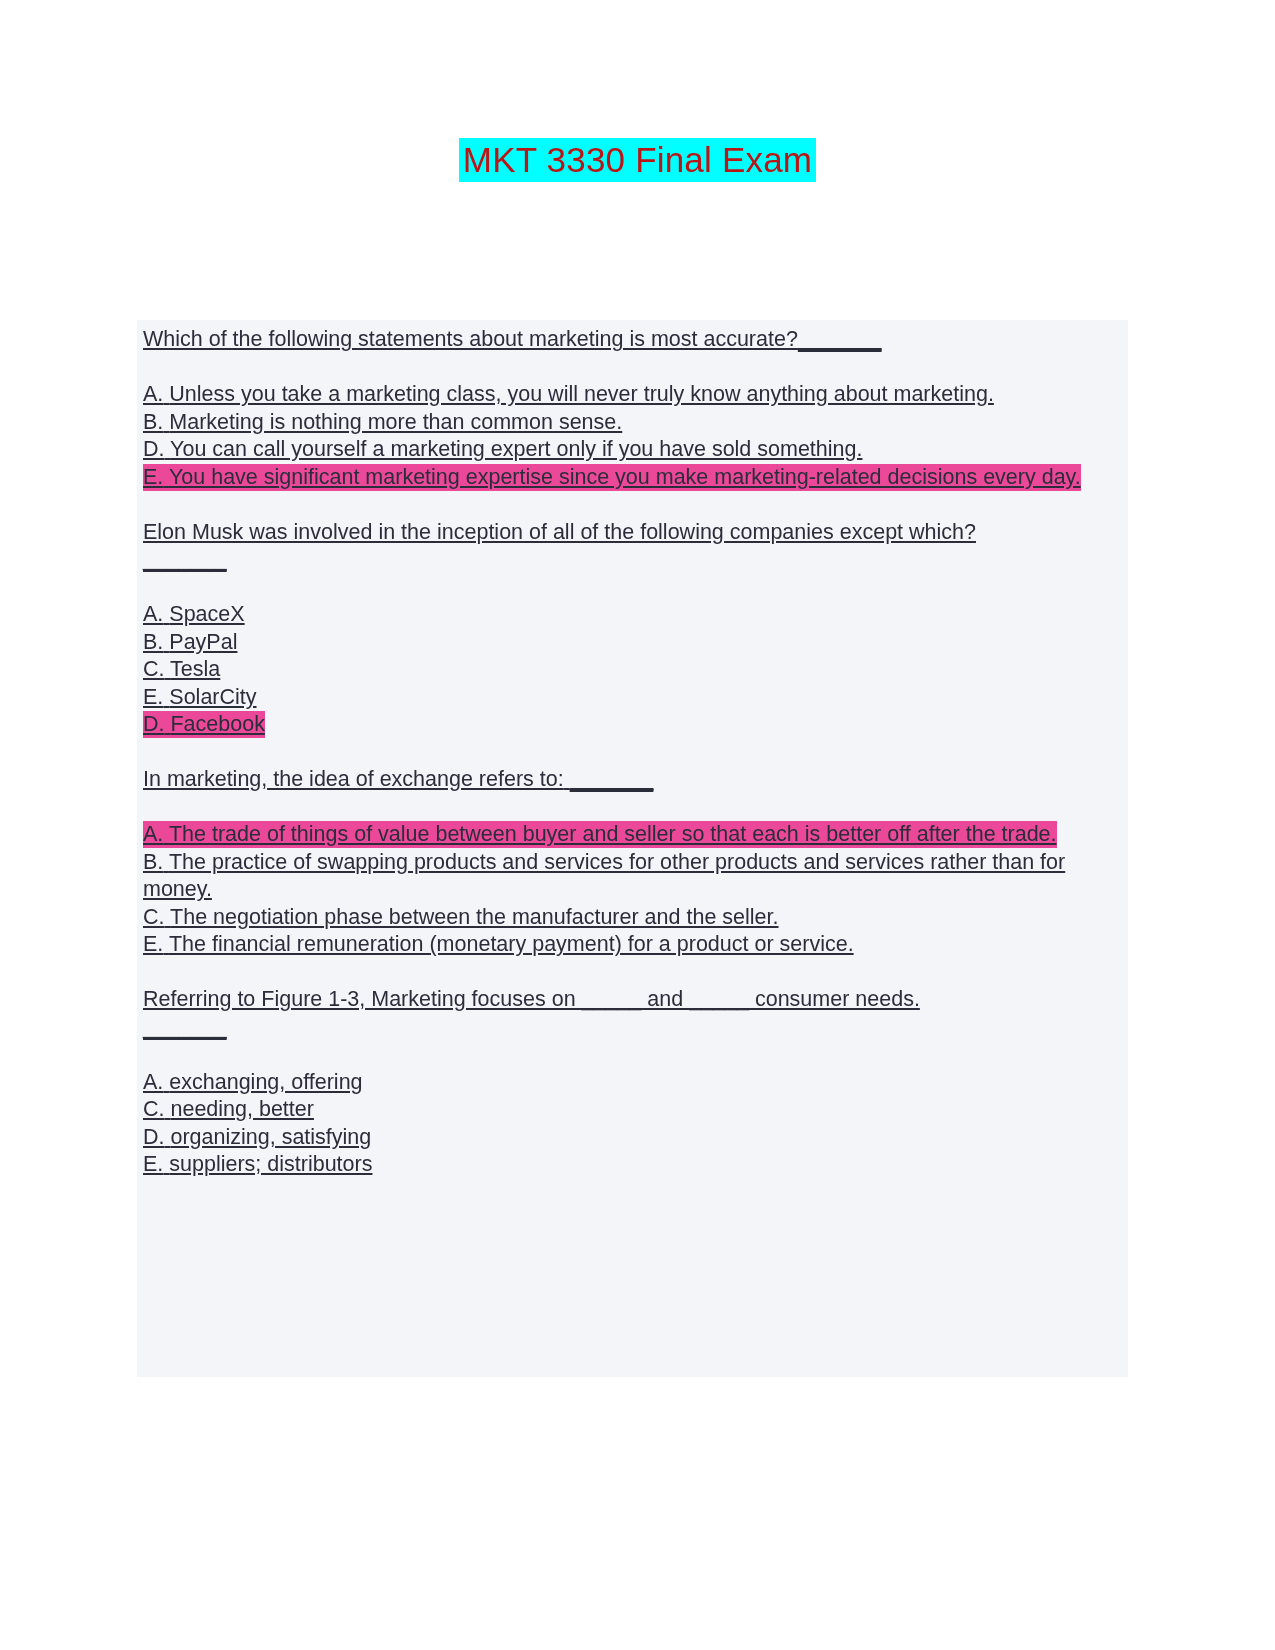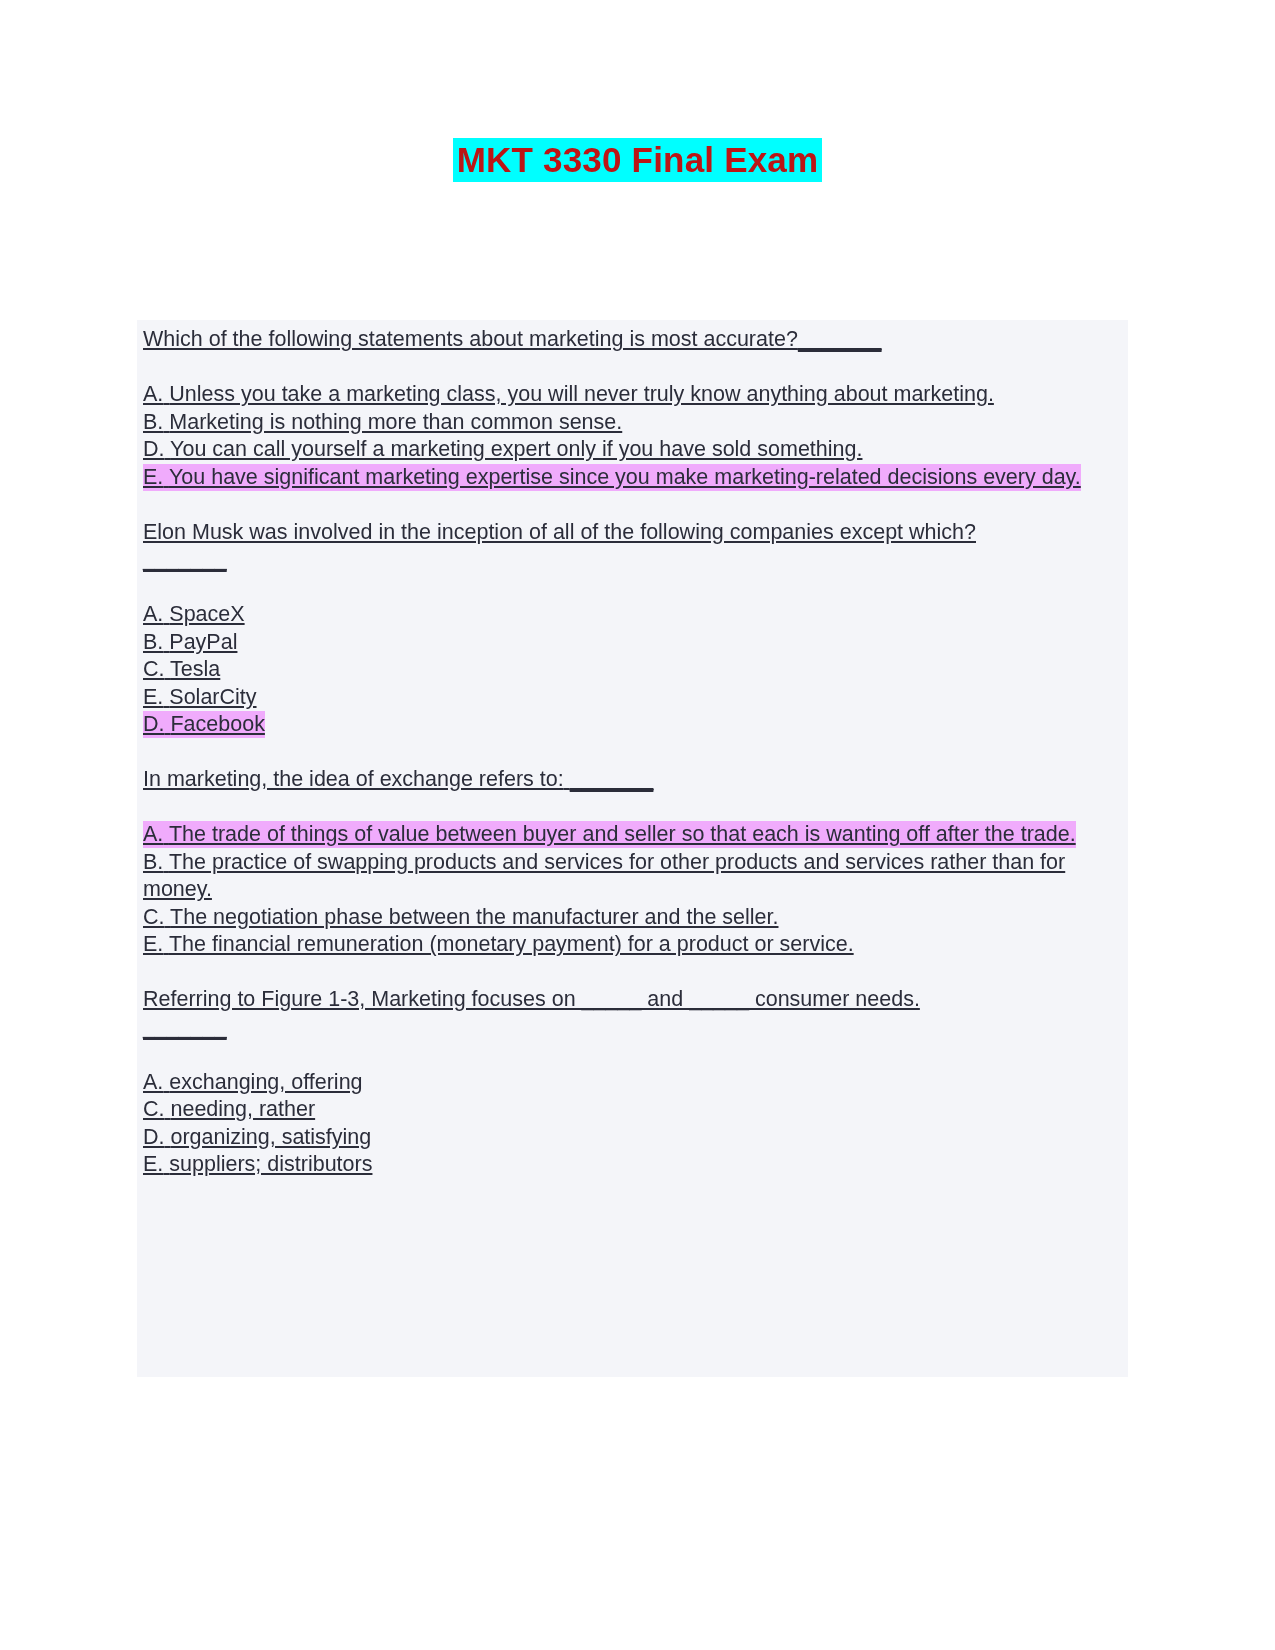--- a/index.html
+++ b/index.html
@@ -17,21 +17,21 @@
   }
 
   
   .doc-title {
     position: absolute;
     top: 138px;
     left: 0;
     width: 1275px;
     text-align: center;
     font-size: 35px;
-    font-weight: bold;
+    font-weight: normal;
     line-height: 44px;
     letter-spacing: 0.2px;
   }
   .doc-title .title-text {
     background: #00ffff;
     color: #bb1616;
     padding: 2px 4px 3px 4px;
   }
 
   
@@ -65,21 +65,21 @@
   .blank-line {
     margin: 0;
     padding: 0;
   }
 
   .spacer {
     height: 27.5px;
   }
 
   .hl {
-    background: #f0abfc;
+    background: #ec4899;
     padding: 1px 0 2px 0;
     box-decoration-break: clone;
     -webkit-box-decoration-break: clone;
   }
 
   .uline {
     text-decoration: underline;
     text-decoration-thickness: 1.5px;
     text-underline-offset: 4px;
   }
@@ -118,34 +118,34 @@
       <div><span class="hl"><span>D.</span> <span>Facebook</span></span></div>
     </div>
   </div>
 
   <div class="spacer"></div>
 
   <div class="q-block">
     <div class="stem"><span>In marketing, the idea of exchange refers to:</span> <span class="uline">_______</span></div>
     <div class="spacer"></div>
     <div class="opts">
-      <div><span class="hl"><span>A.</span> <span>The trade of things of value between buyer and seller so that each is wanting off after the trade.</span></span></div>
+      <div><span class="hl"><span>A.</span> <span>The trade of things of value between buyer and seller so that each is better off after the trade.</span></span></div>
       <div><span>B.</span> <span>The practice of swapping products and services for other products and services rather than for money.</span></div>
       <div><span>C.</span> <span>The negotiation phase between the manufacturer and the seller.</span></div>
       <div><span>E.</span> <span>The financial remuneration (monetary payment) for a product or service.</span></div>
     </div>
   </div>
 
   <div class="spacer"></div>
 
   <div class="q-block">
     <div class="stem"><span>Referring to Figure 1-3, Marketing focuses on _____ and _____ consumer needs.</span></div>
     <div class="blank-line uline" style="display:inline-block">_______</div>
     <div class="spacer"></div>
     <div class="opts">
       <div><span>A.</span> <span>exchanging, offering</span></div>
-      <div><span>C.</span> <span>needing, rather</span></div>
+      <div><span>C.</span> <span>needing, better</span></div>
       <div><span>D.</span> <span>organizing, satisfying</span></div>
       <div><span>E.</span> <span>suppliers; distributors</span></div>
     </div>
   </div>
 
 </div>
 
 </body></html>

